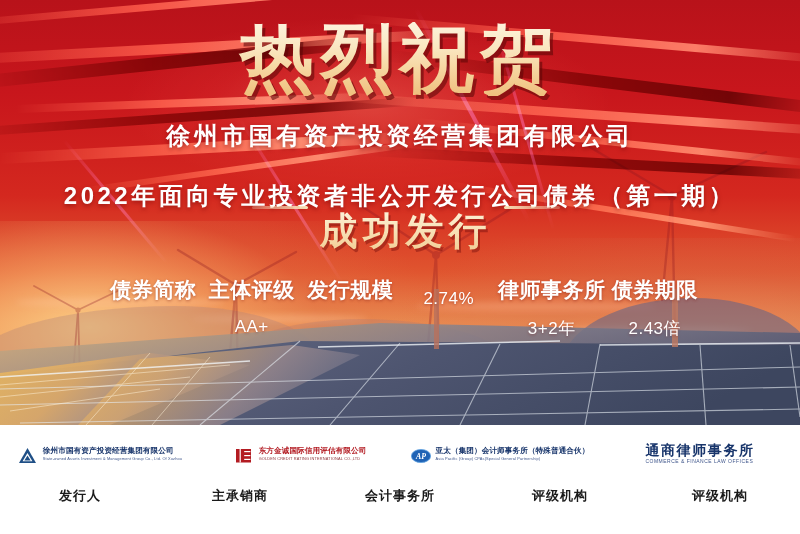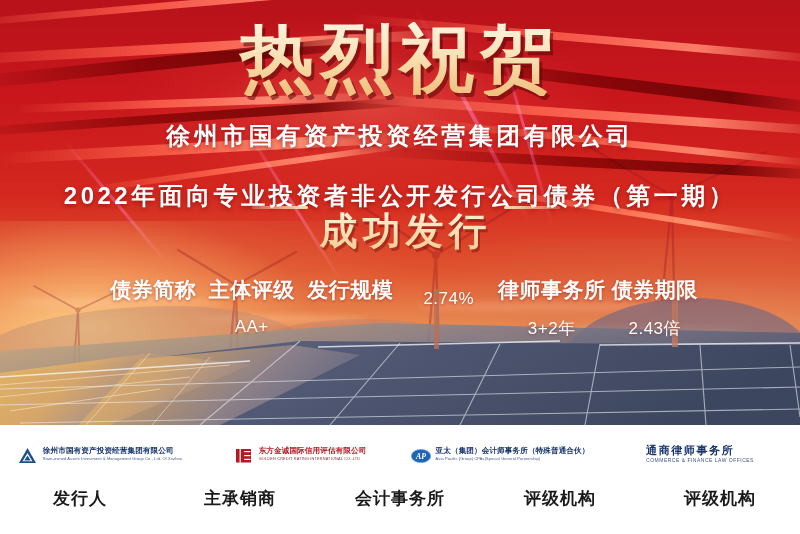--- a/index.html
+++ b/index.html
@@ -292,21 +292,21 @@
   }
   .logo-cn {
     font-size: 7.6px;
     font-weight: bold;
     color: #1d3f73;
     white-space: nowrap;
     letter-spacing: 0.1px;
   }
   .logo-cn.red { color: #b31b22; }
   .logo-cn.navy { color: #18356b; }
-  .logo-cn.wide { letter-spacing: 1.6px; font-size: 11px; }
+  .logo-cn.wide { letter-spacing: 1.6px; font-size: 14px; }
   .logo-en {
     font-size: 3.9px;
     color: #4a5f84;
     white-space: nowrap;
     letter-spacing: 0.15px;
     margin-top: 1.5px;
     transform: scaleY(1.05);
   }
   .logo-en.red { color: #8e3238; }
   .logo-en.navy { color: #3d548a; }
@@ -315,21 +315,21 @@
   .role-row {
     position: absolute;
     top: 62px;
     left: 0;
     width: 800px;
     display: flex;
   }
   .role-cell {
     flex: 1 1 0;
     text-align: center;
-    font-size: 17px;
+    font-size: 13px;
     font-weight: bold;
     color: #1a1a1a;
     letter-spacing: 1px;
   }
 </style>
 </head>
 <body>
 
 <div class="poster">
 

